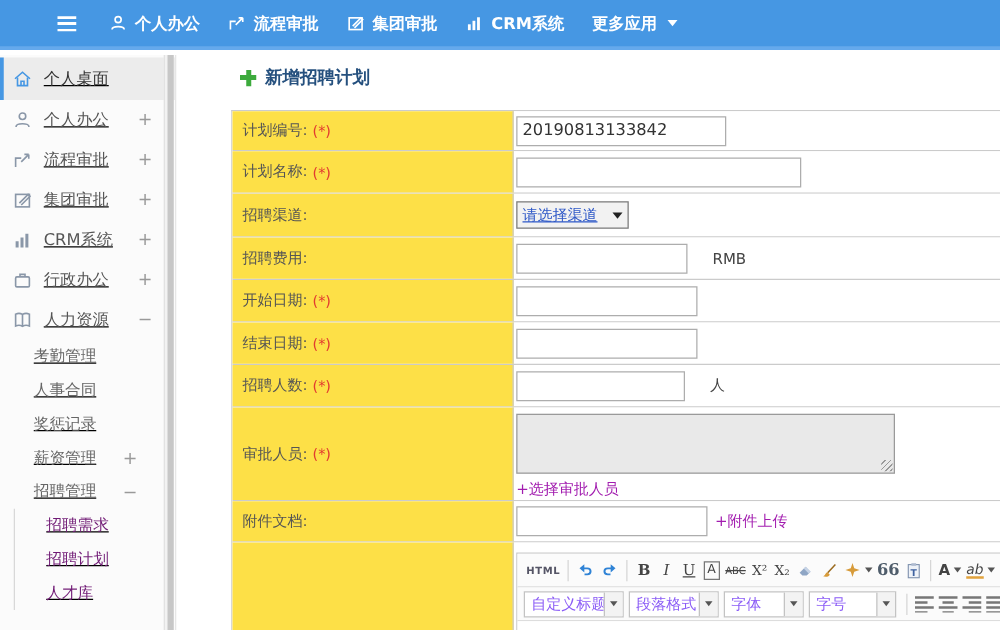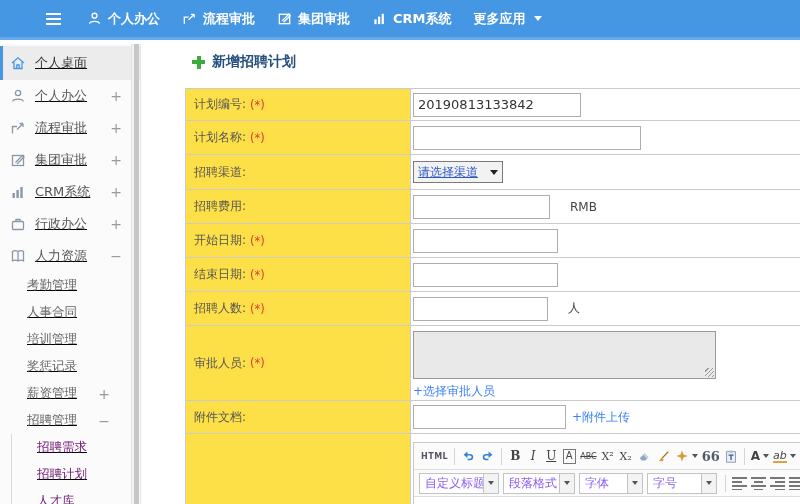--- a/index.html
+++ b/index.html
@@ -41,21 +41,21 @@
   .title-text { font-size:14px; font-weight:bold; color:#25507e; }
 
   .form-table { position:absolute; left:185px; top:88px; width:660px; border:1px solid #cbcbcb; border-bottom:none; }
   .frow { display:flex; border-bottom:1px solid #cbcbcb; background:#fff; }
   .fl { width:225px; flex:0 0 auto; background:#fde047; border-right:1px solid #cbcbcb;
         display:flex; align-items:center; padding-left:8px; font-size:12px; color:#555; }
   .fl .req { color:#e23b30; margin-left:4px; font-size:11.5px; }
   .fv { flex:1; display:flex; align-items:center; padding-left:2px; }
   .fv input[type=text] { height:24px; border:1px solid #adadad; background:#fff; font-size:13px; color:#333; padding:0 4px; font-family:inherit; }
   .suffix { font-size:12px; color:#444; margin-left:20px; }
-  .blue-link { font-size:12px; color:#3b82f6; cursor:pointer; }
+  .blue-link { font-size:12px; color:#a21caf; cursor:pointer; }
   .w168{width:168px}.w228{width:228px}.w137{width:137px}.w145{width:145px}.w135{width:135px}.w153{width:153px}
 
   .sel { width:90px; height:22px; border:1px solid #7b7b7b; background:#f2f2f2; display:flex; align-items:center; padding:0 4px; cursor:pointer; }
   .sel-text { font-size:12px; color:#2e58c7; text-decoration:underline; white-space:nowrap; }
   .sel .caret-d { margin-left:auto; width:0; height:0; border-left:4px solid transparent; border-right:4px solid transparent; border-top:5px solid #222; }
 
   .fv-col { flex-direction:column; align-items:flex-start; justify-content:flex-start; padding-top:5px; }
   .appr-box { width:303px; height:53px; background:#e9e9e9; border:1px solid #9a9a9a; position:relative; }
   .appr-box::after { content:""; position:absolute; right:1px; bottom:1px; width:9px; height:9px;
                      background:repeating-linear-gradient(135deg,transparent 0 2px,#999 2px 3px); cursor:nwse-resize; }
@@ -225,23 +225,20 @@
       <span class="expander">−</span>
     </div>
 
     <div class="s-item">
       <span>考勤管理</span>
     </div>
     <div class="s-item">
       <span>人事合同</span>
     </div>
     <div class="s-item">
-      <span>培训管理</span>
-    </div>
-    <div class="s-item">
       <span>奖惩记录</span>
     </div>
     <div class="s-item">
       <span>薪资管理</span>
       <span class="expander">+</span>
     </div>
     <div class="s-item">
       <span>招聘管理</span>
       <span class="expander">−</span>
     </div>

